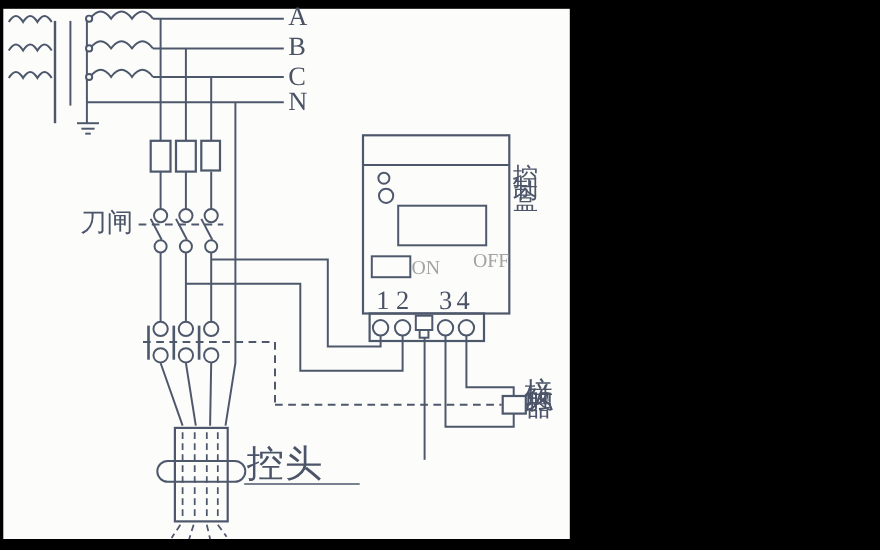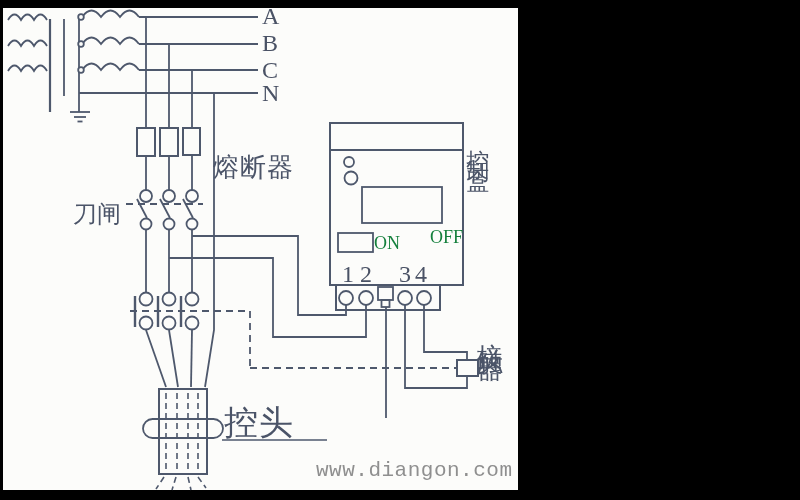--- a/index.html
+++ b/index.html
@@ -3,23 +3,23 @@
 <meta charset="utf-8">
 <style>
   html,body{margin:0;padding:0;background:#000;}
   #screen{position:relative;width:800px;height:500px;background:#000;overflow:hidden;
           font-family:"Liberation Sans",sans-serif;}
   #canvas{position:absolute;left:3px;top:8px;width:515px;height:482px;background:#fcfcfa;}
   #wires{position:absolute;left:0;top:0;}
   .t{position:absolute;color:#454e60;line-height:1.05;white-space:nowrap;}
   .phase{font-family:"Liberation Serif",serif;font-size:24px;color:#4a5265;}
   .cjk{font-size:26px;letter-spacing:1px;color:#4b5468;}
-  .cjk-sm{font-size:24px;color:#4b5468;margin-top:11px;}
+  .cjk-sm{font-size:24px;color:#4b5468;}
   .vert{writing-mode:vertical-rl;text-orientation:upright;color:#4b5468;}
-  .onoff{font-family:"Liberation Serif",serif;font-size:18px;color:#15803d;text-align:right;}
+  .onoff{font-family:"Liberation Serif",serif;font-size:18px;color:#a3a3a3;text-align:right;}
   .num{font-family:"Liberation Serif",serif;font-size:24px;color:#4a5265;}
   .wm{font-family:"Liberation Mono","DejaVu Sans Mono",monospace;font-size:21px;
       color:#8f8f8f;letter-spacing:0.5px;}
 </style>
 </head>
 <body>
 
 <div id="screen">
   <div id="canvas"></div>
 
@@ -161,30 +161,28 @@
 
       <rect x="457" y="360" width="21" height="16" stroke-width="2"></rect>
     </g>
   </svg>
 
   <div class="t phase" style="left:262px;top:4px">A</div>
   <div class="t phase" style="left:262px;top:31px">B</div>
   <div class="t phase" style="left:262px;top:58px">C</div>
   <div class="t phase" style="left:262px;top:81px">N</div>
 
-  <div class="t cjk" style="left:213px;top:154px">熔断器</div>
   <div class="t cjk-sm" style="left:73px;top:190px">刀闸</div>
 
   <div class="t vert" style="left:466px;top:131px;font-size:23px;letter-spacing:10px">控制盒</div>
   <div class="t vert" style="left:476px;top:322px;font-size:26px;letter-spacing:7px">接触器</div>
 
   <div class="t onoff" style="left:374px;top:234px">ON</div>
   <div class="t onoff" style="left:430px;top:228px">OFF</div>
 
   <div class="t num" style="left:342px;top:262px">1</div>
   <div class="t num" style="left:360px;top:262px">2</div>
   <div class="t num" style="left:399px;top:262px">3</div>
   <div class="t num" style="left:415px;top:262px">4</div>
 
   <div class="t cjk" style="left:224px;top:405px;font-size:34px">控头</div>
 
-  <div class="t wm" style="left:316px;top:460px">www.diangon.com</div>
 </div>
 
 </body></html>

